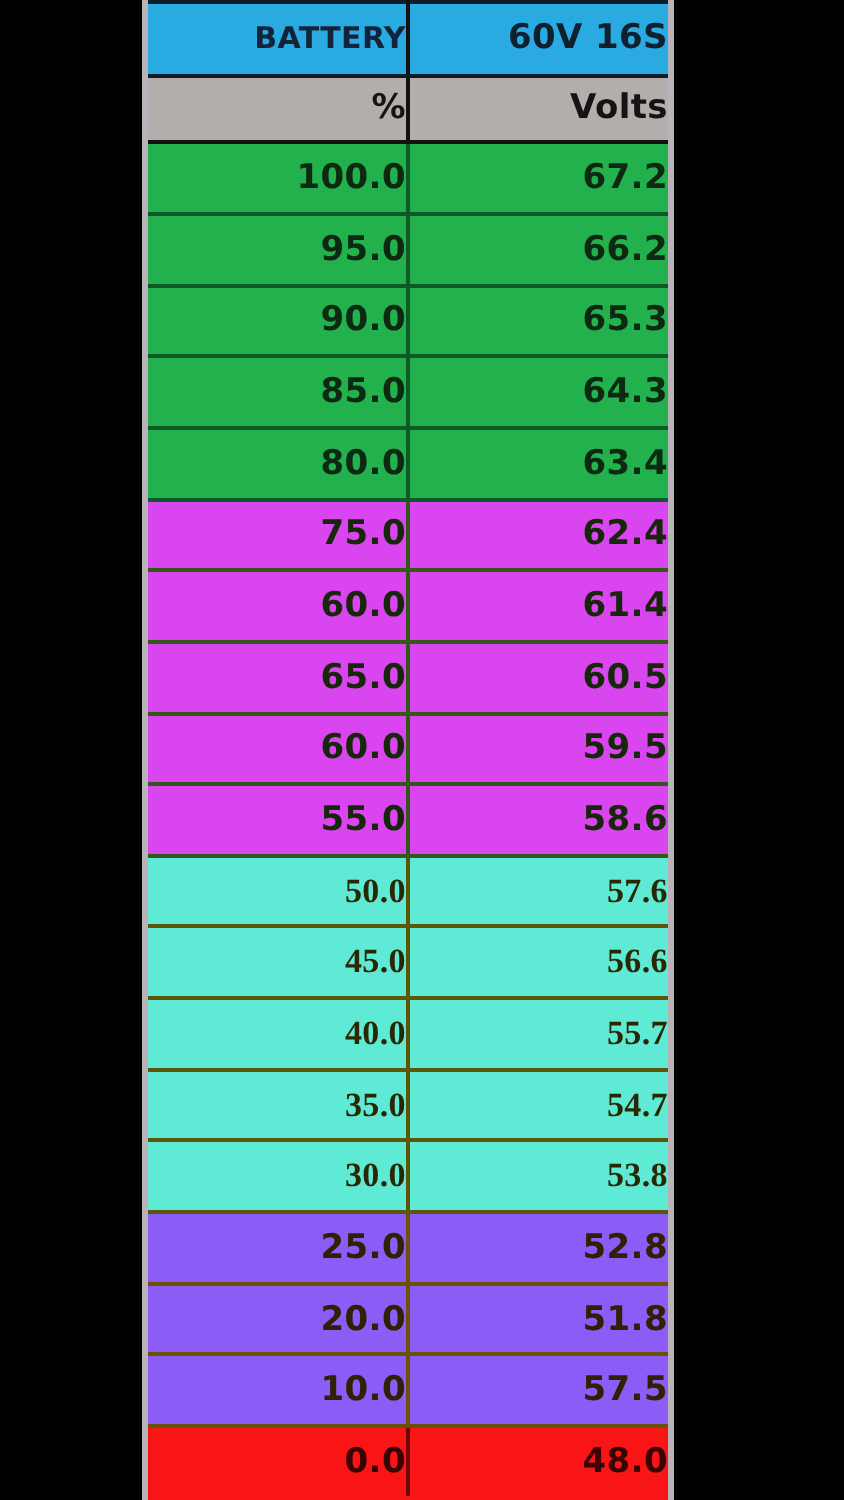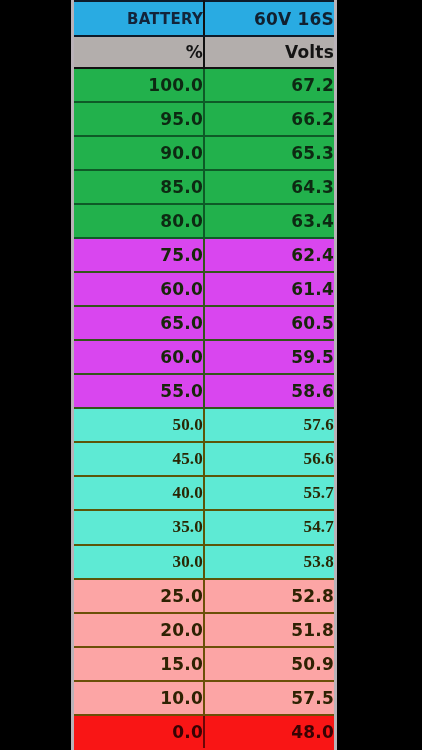--- a/index.html
+++ b/index.html
@@ -80,21 +80,21 @@
   
   .data-row td {
     height: 32px;
     font-size: 17px;
     color: #141414;
   }
 
   .band-darkgreen td  { background: #22b14c; border-color: #0e5a27; color: #0d2912; }
   .band-lightgreen td { background: #d946ef; border-color: #33561a; color: #17270a; }
   .band-yellow td     { background: #5eead4; border-color: #5c5609; color: #2a2704; font-family: Liberation Serif, serif; }
-  .band-orange td     { background: #fca5a5; border-color: #6b5008; color: #2e2203; }
+  .band-orange td     { background: #8b5cf6; border-color: #6b5008; color: #2e2203; }
   .band-red td        { background: #f91515; border-color: #6d0606; color: #380303; }
 
   .band-red td { border-bottom-color: #f91515; }
 </style>
 </head>
 <body>
 
 <div class="screen">
   <div class="chart-frame">
     <table class="chart-table">
@@ -173,24 +173,20 @@
           </tr>
           <tr class="data-row band-orange">
             <td>25.0</td>
             <td>52.8</td>
           </tr>
           <tr class="data-row band-orange">
             <td>20.0</td>
             <td>51.8</td>
           </tr>
           <tr class="data-row band-orange">
-            <td>15.0</td>
-            <td>50.9</td>
-          </tr>
-          <tr class="data-row band-orange">
             <td>10.0</td>
             <td>57.5</td>
           </tr>
           <tr class="data-row band-red">
             <td>0.0</td>
             <td>48.0</td>
           </tr>
         </tbody>
     </table>
   </div>

